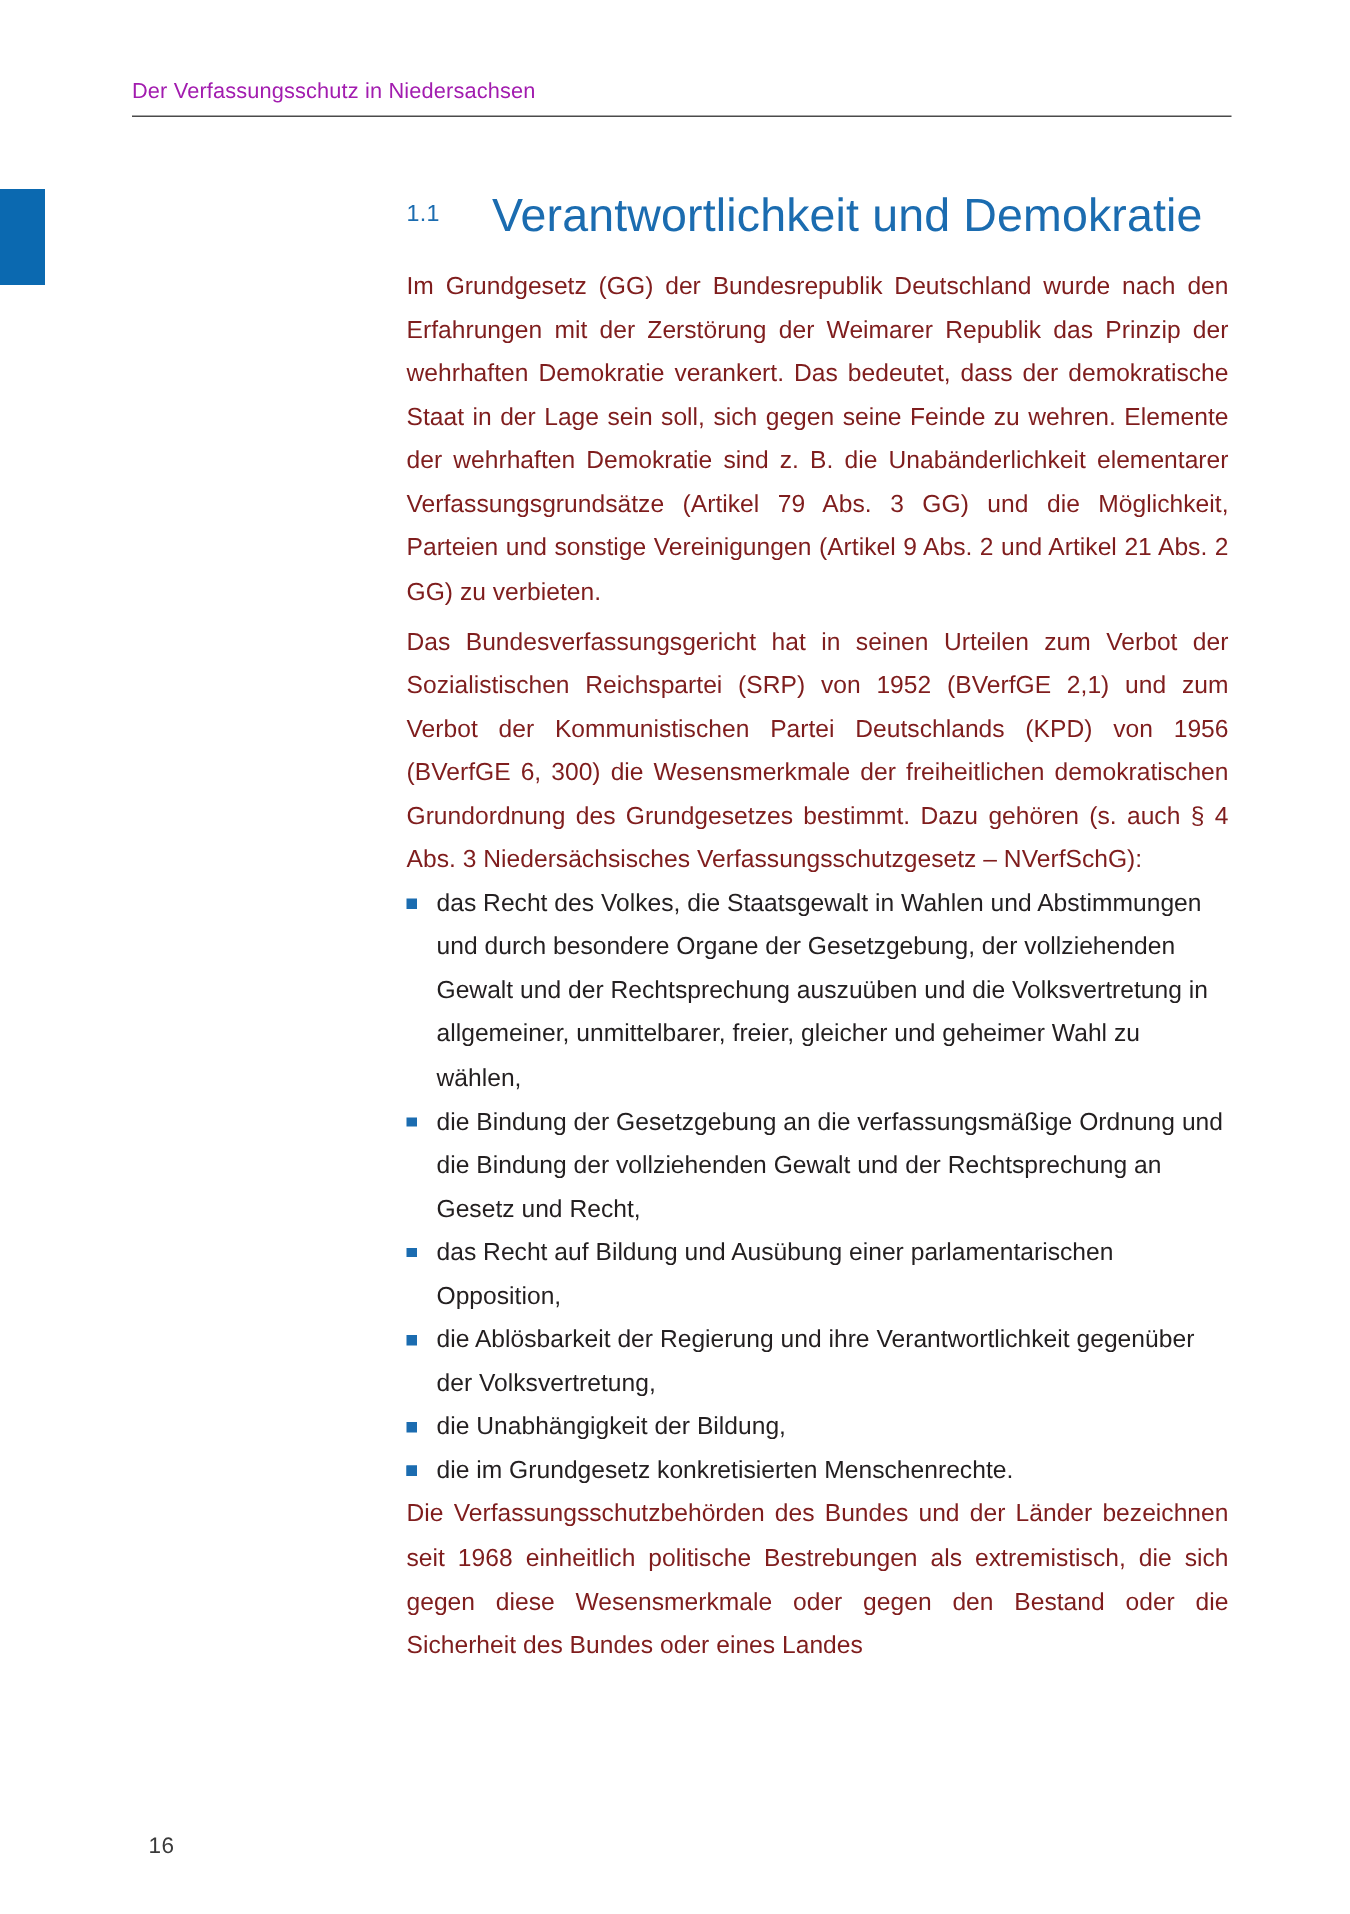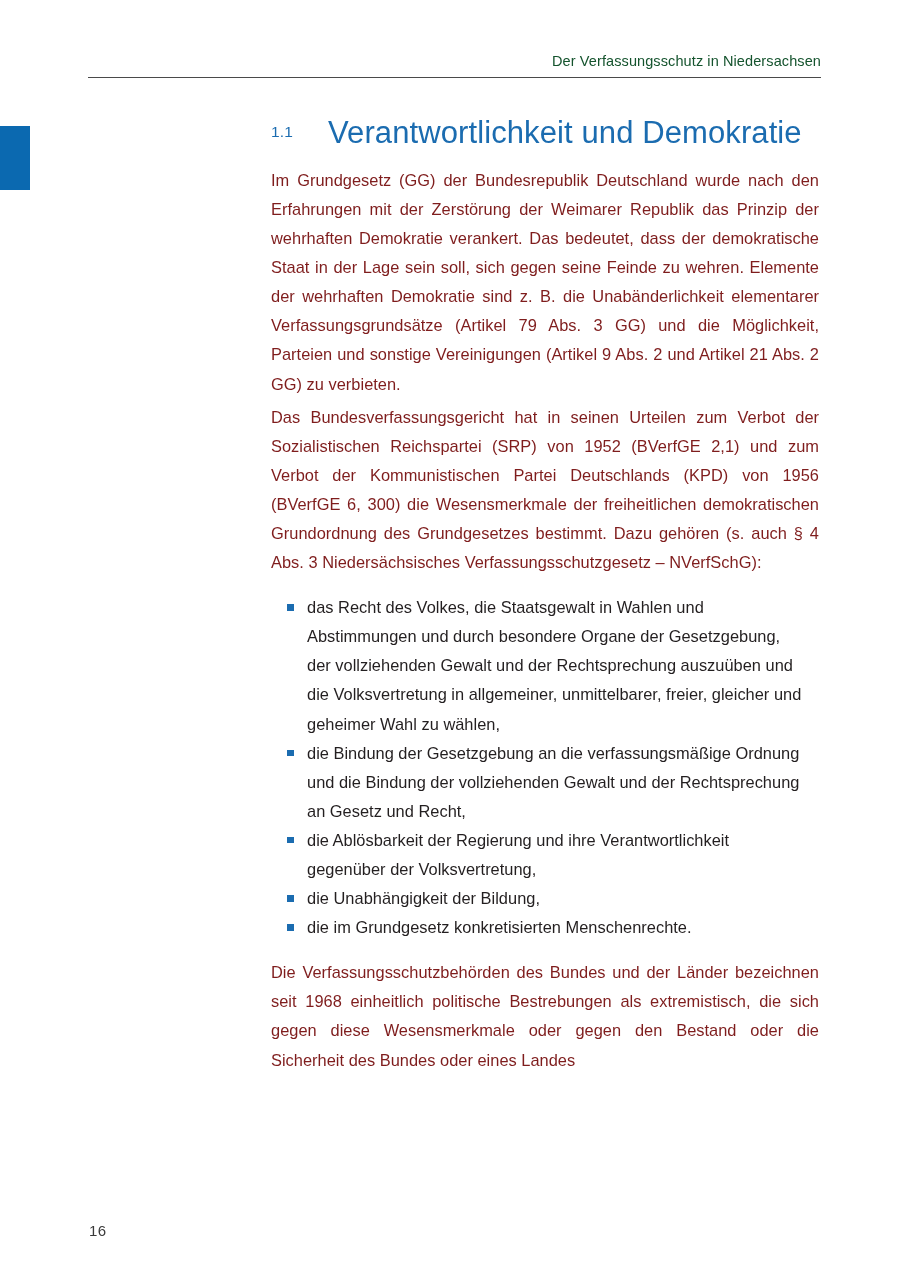--- a/index.html
+++ b/index.html
@@ -37,24 +37,23 @@
   .running-head {
     position: absolute;
     left: 88px;
     top: 52px;
     width: 733px;
   }
 
   .running-head-text {
     font-size: 14.5px;
     letter-spacing: 0.1px;
-    color: #14532d;
+    color: #a21caf;
     line-height: 1.3;
     white-space: nowrap;
-    text-align: right;
   }
 
   .head-rule {
     margin-top: 6px;
     border-top: 1.2px solid #4a4a4a;
     width: 733px;
     height: 0;
   }
 
   
@@ -66,21 +65,21 @@
   }
 
   
   .chapter-heading {
     position: relative;
     color: #1b6cb0;
     font-size: 31px;
     font-weight: 400;
     line-height: 1.35;
     letter-spacing: 0.1px;
-    margin: 0 0 12px 0;
+    margin: 11px 0 12px 0;
     padding-left: 57px;
   }
 
   .chapter-number {
     position: absolute;
     left: 0;
     top: 10px;
     font-size: 15.5px;
     color: #1b6cb0;
     letter-spacing: 0.2px;
@@ -103,21 +102,21 @@
     hyphens: manual;
   }
 
   .body-par + .body-par {
     margin-top: 4px;
   }
 
   
   .bullet-list {
     list-style: none;
-    margin: 16px;
+    margin: 0;
     padding: 0;
   }
 
   .bullet-item {
     position: relative;
     padding-left: 20px;
     font-size: 16.4px;
     line-height: 29.1px;
     color: #231f20;
     text-align: left;
@@ -130,21 +129,21 @@
     top: 11px;
     width: 6.5px;
     height: 6.5px;
     background: #1b6cb0;
     display: block;
   }
 
   
   .folio {
     position: absolute;
-    left: 89px;
+    left: 99px;
     top: 1222px;
     font-size: 15px;
     color: #3a3a3a;
     letter-spacing: 0.3px;
   }
 </style>
 </head>
 <body>
 
 <div class="page">
@@ -171,20 +170,24 @@
       <li class="bullet-item">
         <span class="bullet-marker"></span>
         <span>das Recht des Volkes, die Staatsgewalt in Wahlen und Abstimmungen und durch besondere Organe der Gesetzgebung, der vollziehenden Gewalt und der Rechtsprechung auszuüben und die Volksvertretung in allgemeiner, unmittelbarer, freier, gleicher und geheimer Wahl zu wählen,</span>
       </li>
       <li class="bullet-item">
         <span class="bullet-marker"></span>
         <span>die Bindung der Gesetzgebung an die verfassungsmäßige Ordnung und die Bindung der vollziehenden Gewalt und der Rechtsprechung an Gesetz und Recht,</span>
       </li>
       <li class="bullet-item">
         <span class="bullet-marker"></span>
+        <span>das Recht auf Bildung und Ausübung einer parlamentarischen Opposition,</span>
+      </li>
+      <li class="bullet-item">
+        <span class="bullet-marker"></span>
         <span>die Ablösbarkeit der Regierung und ihre Verantwortlichkeit gegenüber der Volksvertretung,</span>
       </li>
       <li class="bullet-item">
         <span class="bullet-marker"></span>
         <span>die Unabhängigkeit der Bildung,</span>
       </li>
       <li class="bullet-item">
         <span class="bullet-marker"></span>
       </li>
       <li class="bullet-item">

